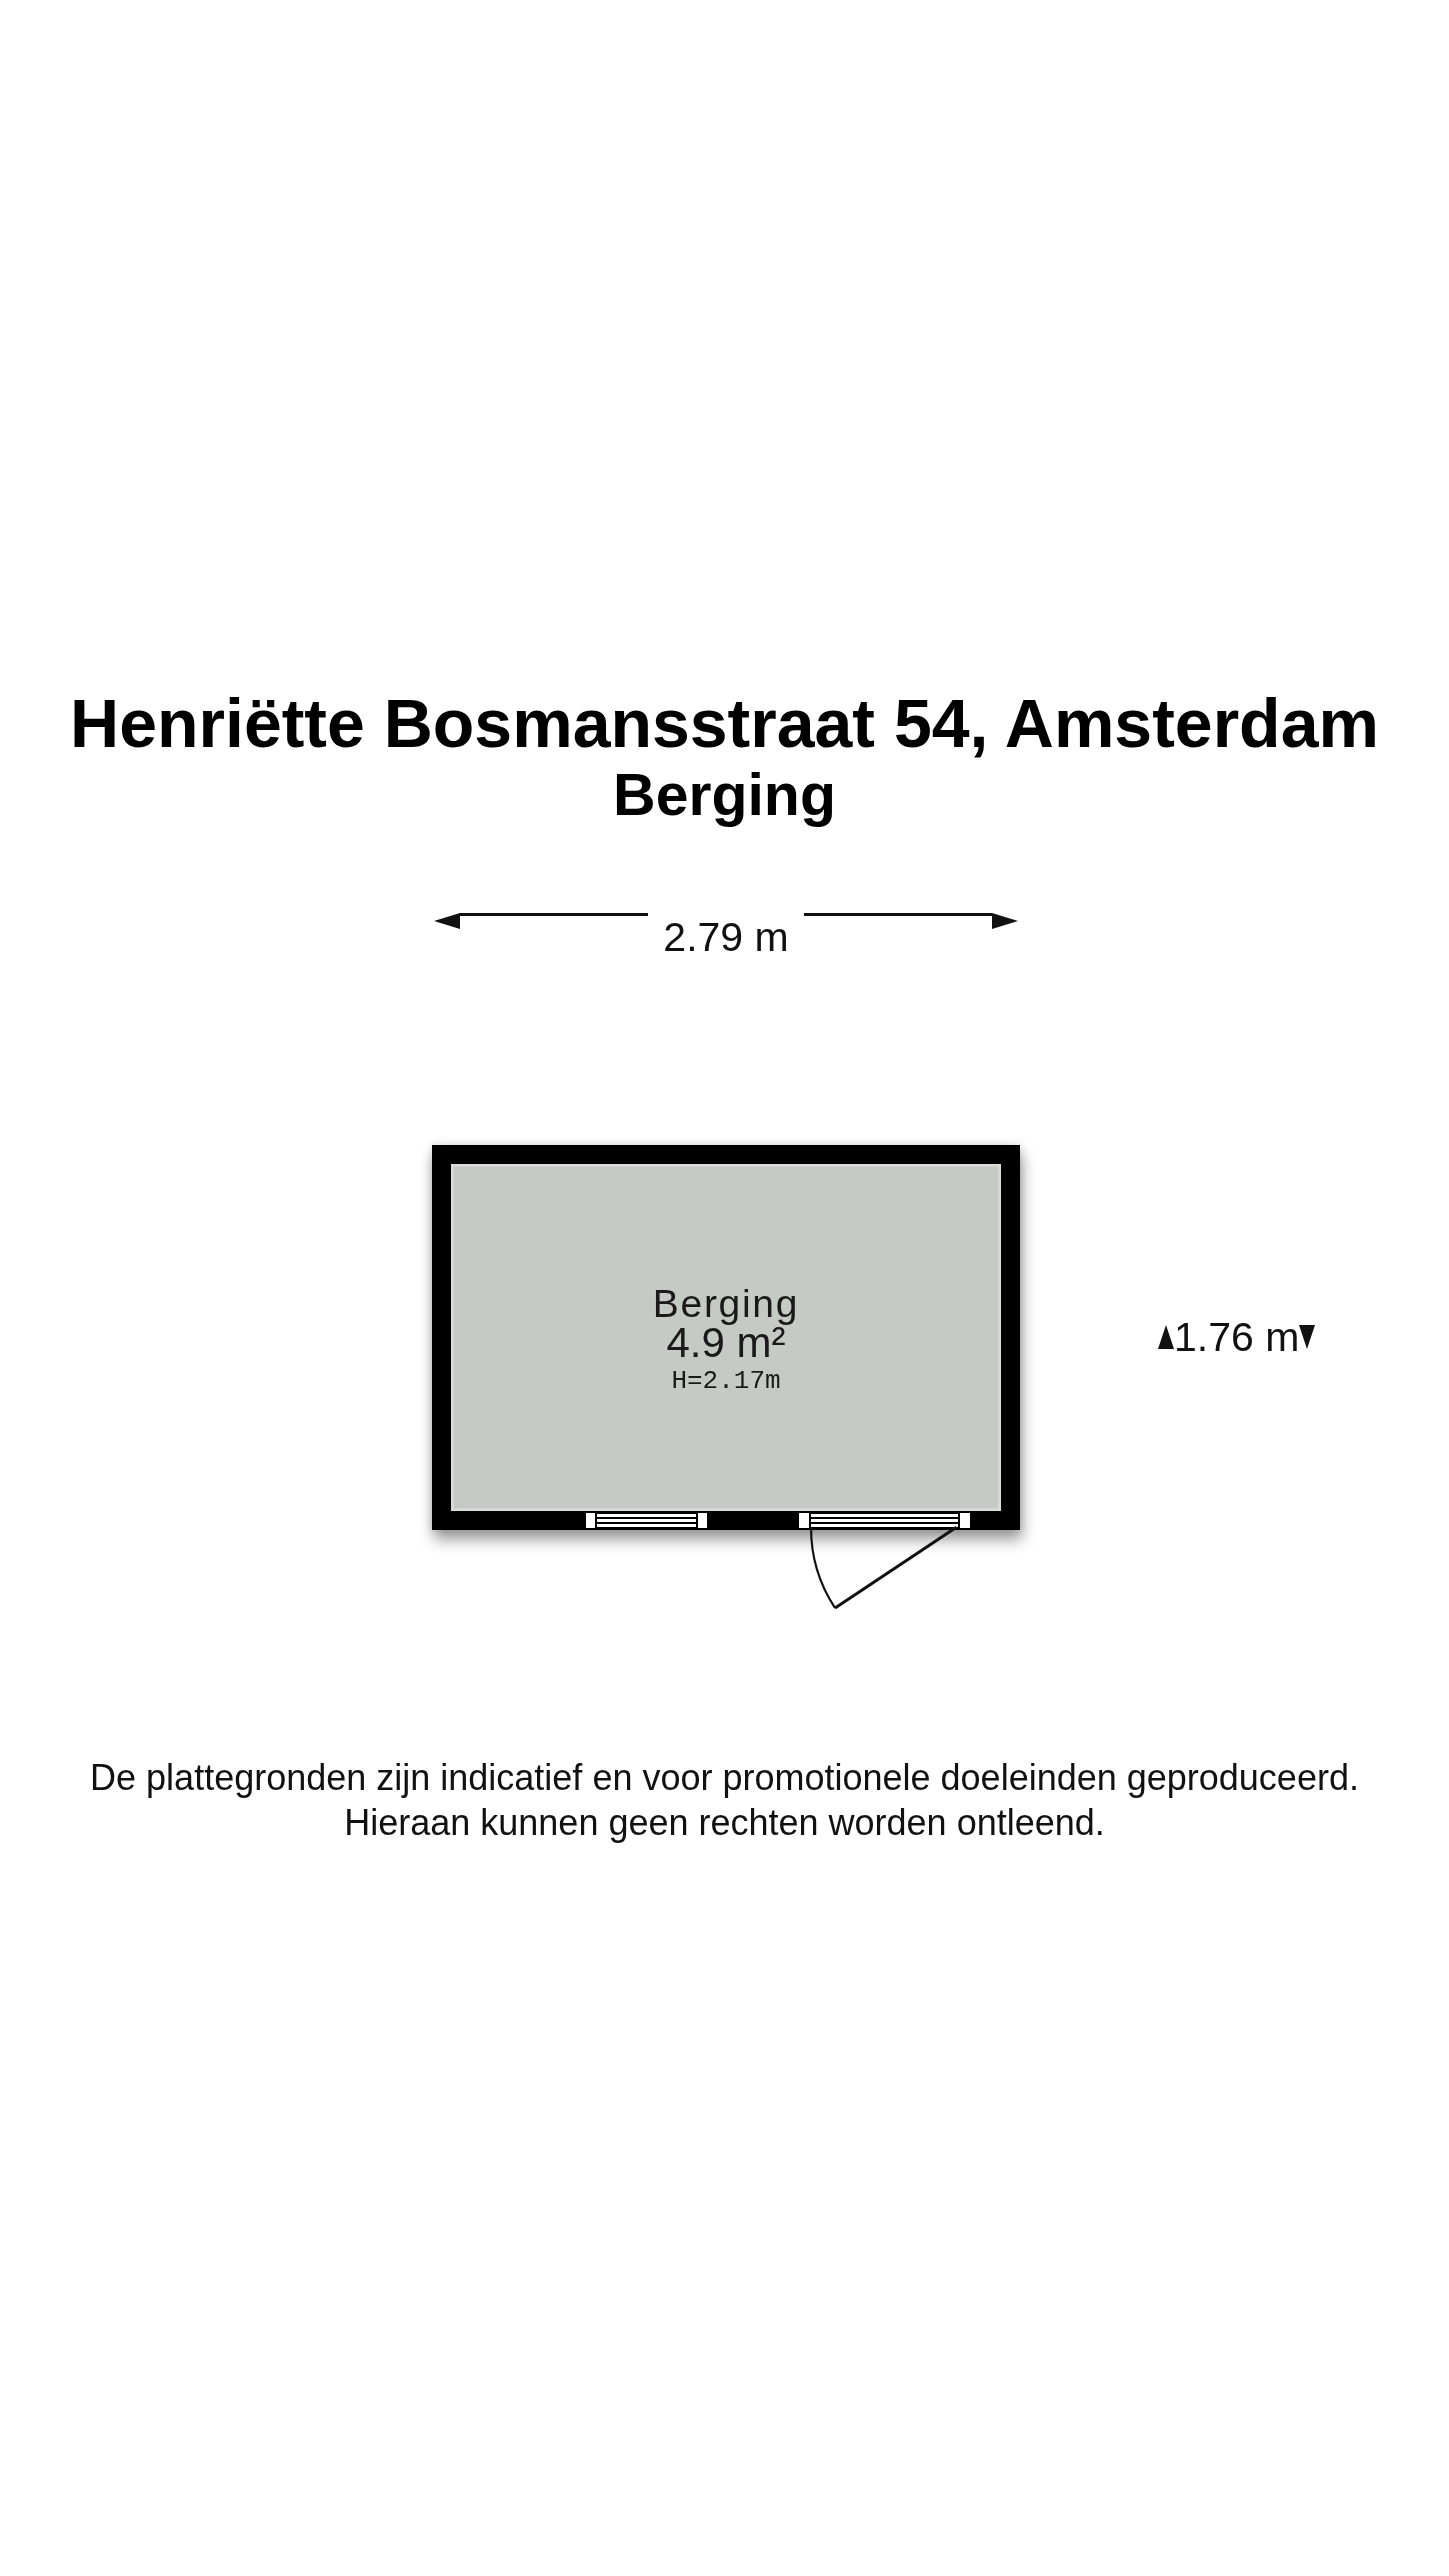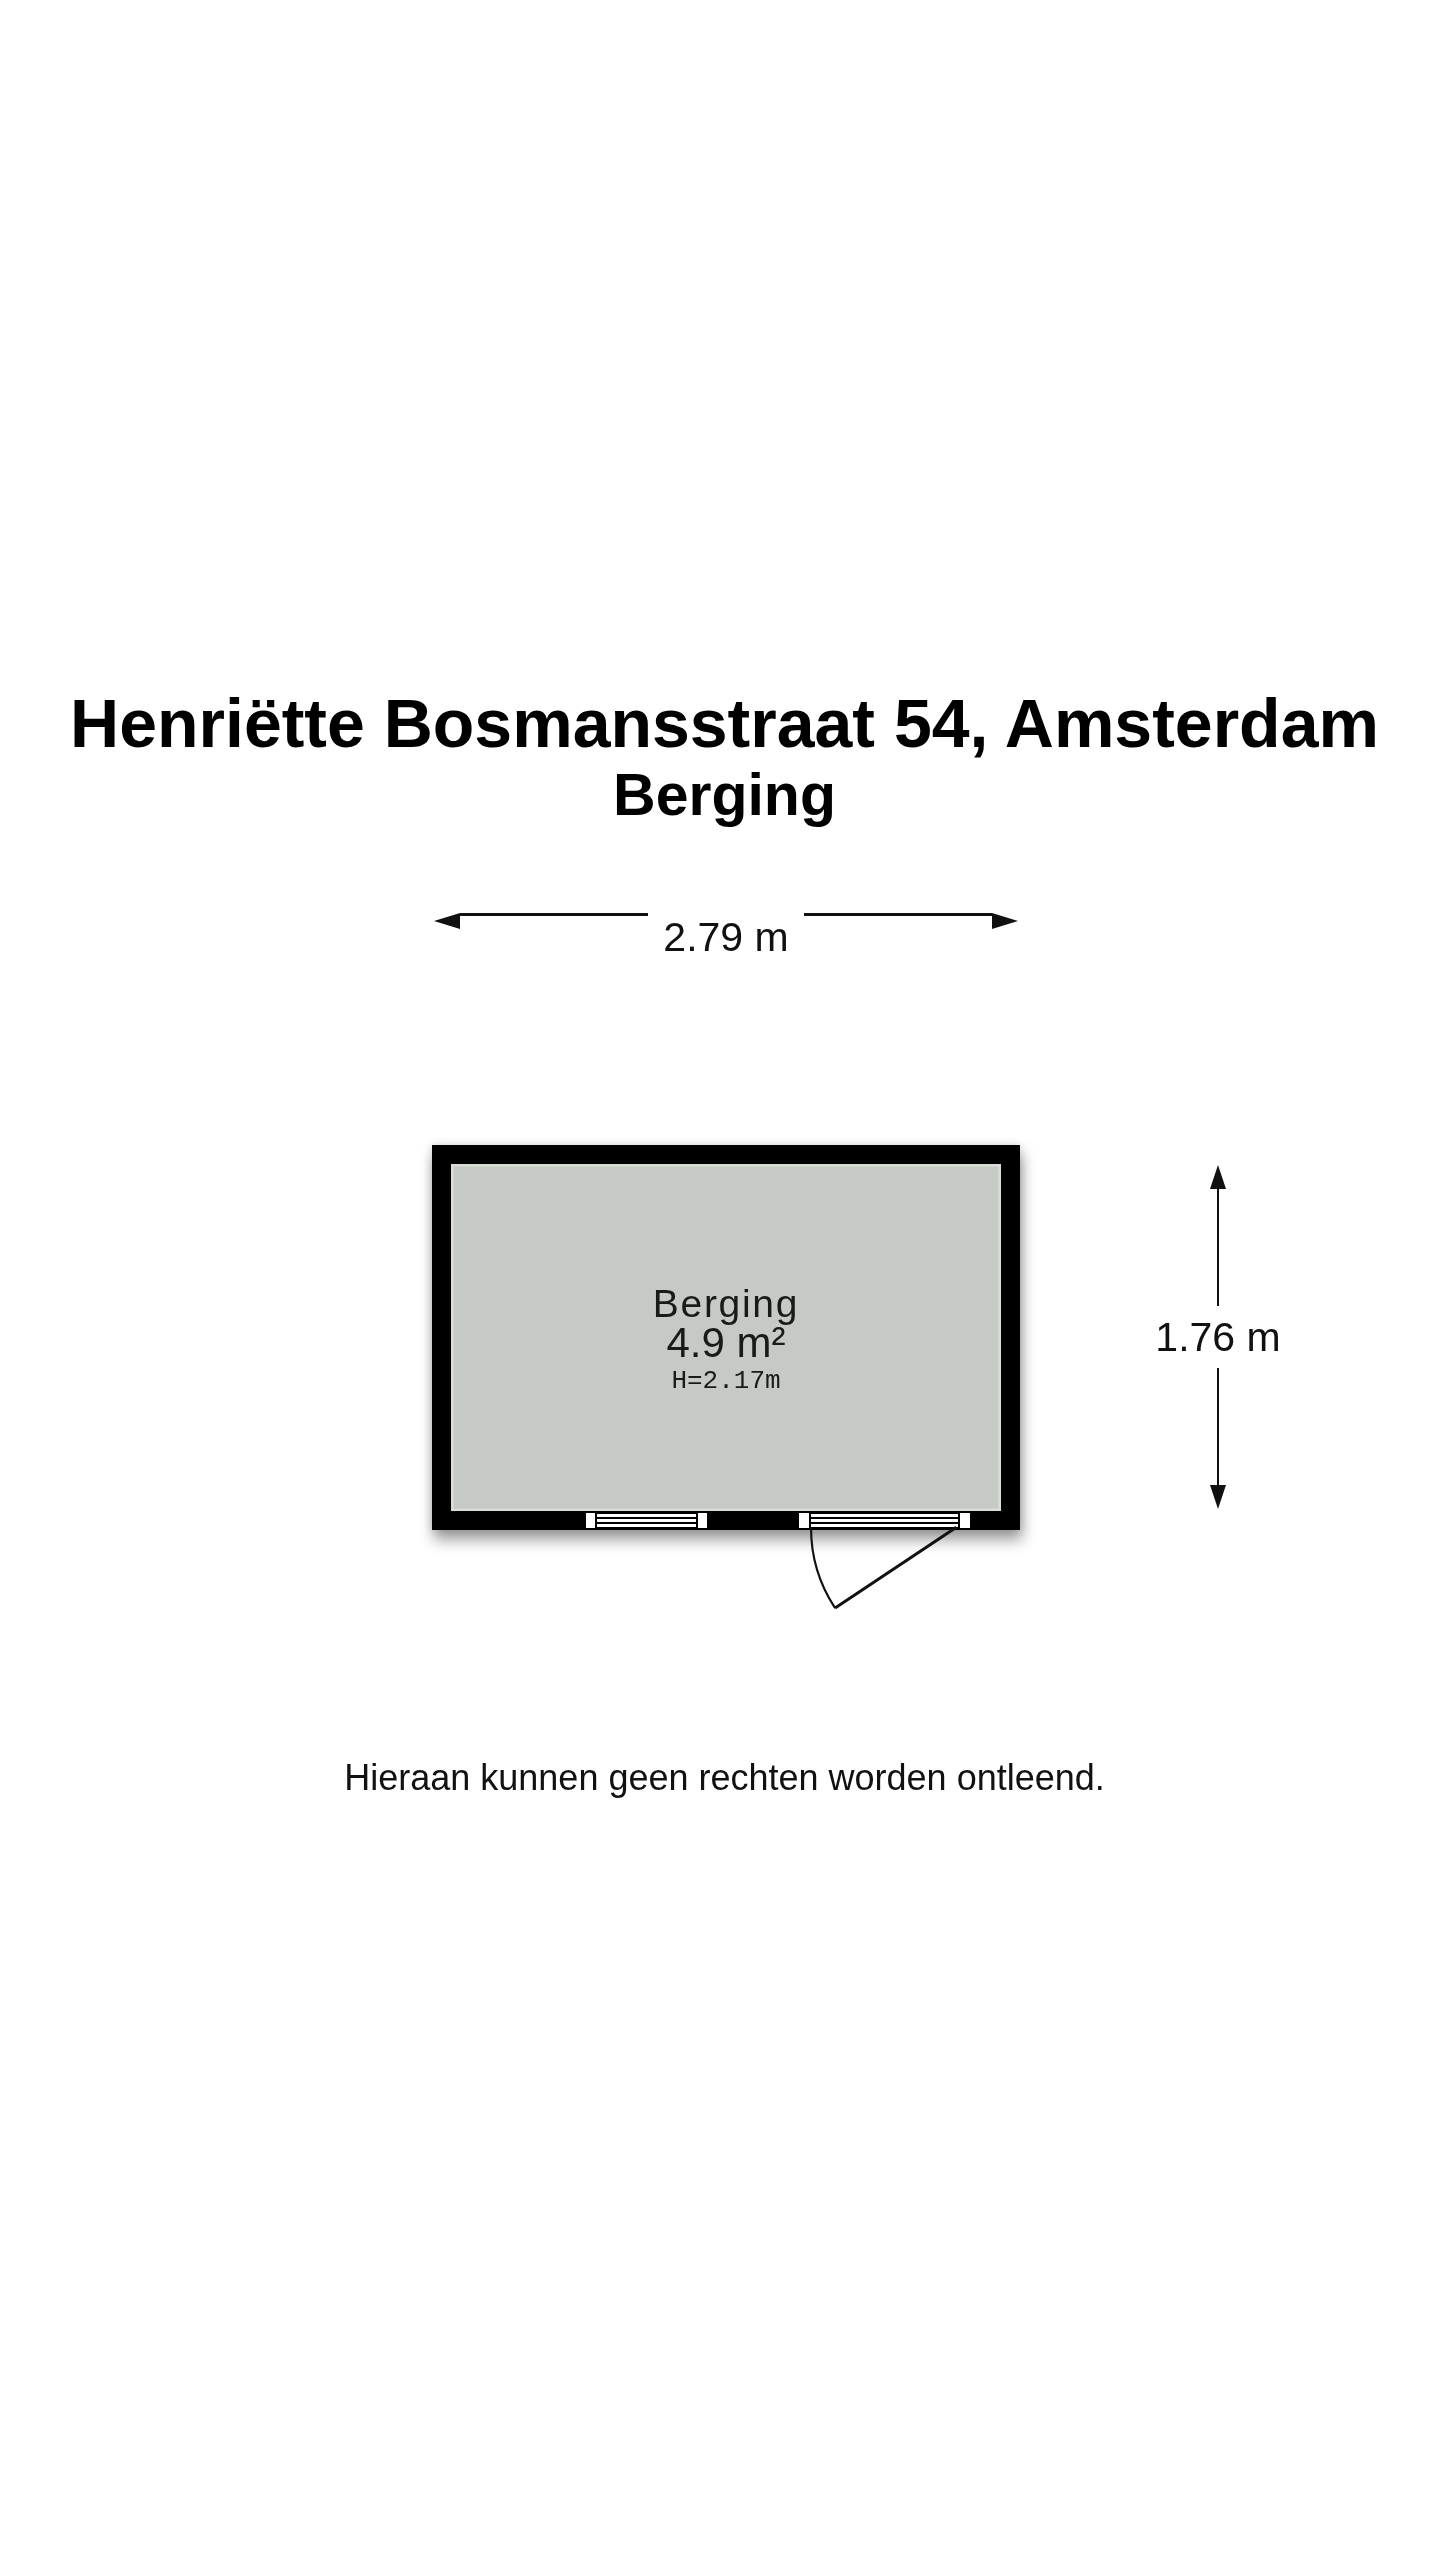--- a/index.html
+++ b/index.html
@@ -63,21 +63,21 @@
     border-bottom: 8.6px solid transparent;
     border-left: 26px solid #111;
   }
   .dim-v {
     position: absolute;
     left: 1158px;
     top: 1165px;
     width: 120px;
     height: 344px;
     display: flex;
-    flex-direction: column;
+    flex-direction: row;
     align-items: center;
   }
   .dim-line-v { flex: 1; width: 2.6px; background: #111; }
   .dim-v .dim-label { padding: 6.9px 0; }
   .arrow-up {
     width: 0; height: 0;
     border-left: 8.6px solid transparent;
     border-right: 8.6px solid transparent;
     border-bottom: 24px solid #111;
   }
@@ -218,17 +218,18 @@
 
   <div class="dim-v">
     <span class="arrow-up"></span>
     <span class="dim-line-v"></span>
     <span class="dim-label">1.76 m</span>
     <span class="dim-line-v"></span>
     <span class="arrow-down"></span>
   </div>
 
   <div id="footer">
+    <div>De plattegronden zijn indicatief en voor promotionele doeleinden geproduceerd.</div>
     <div>Hieraan kunnen geen rechten worden ontleend.</div>
   </div>
 
 </div>
 
 
 </body></html>

